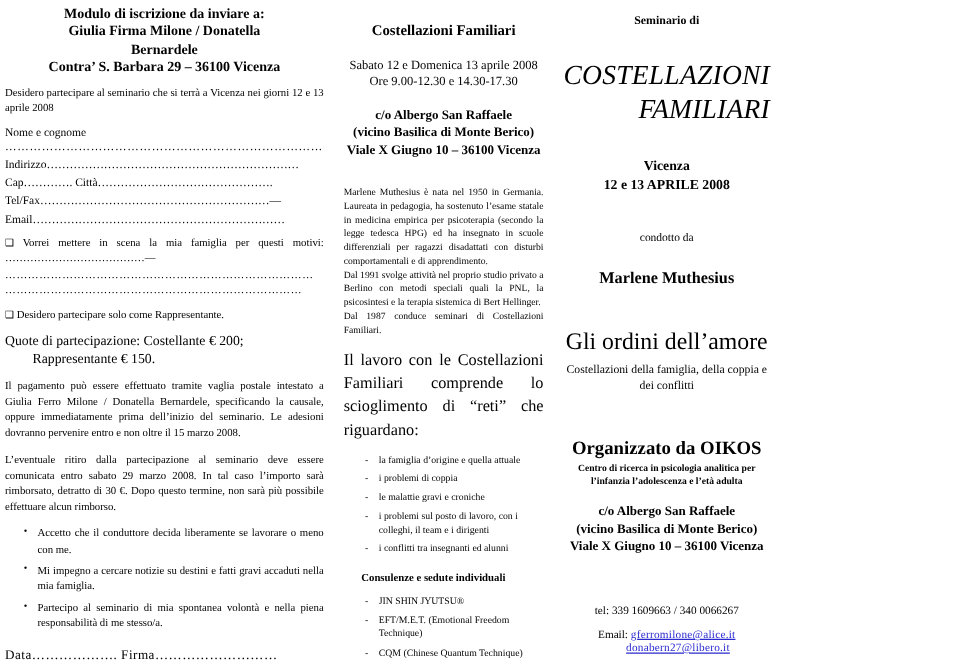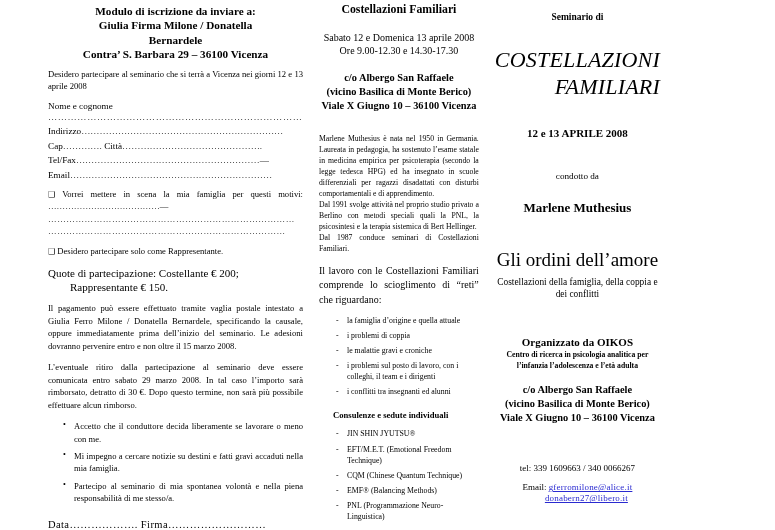--- a/index.html
+++ b/index.html
@@ -13,28 +13,27 @@
     overflow: hidden;
     font-family: "Liberation Serif", "DejaVu Serif", serif;
     color: #000000;
   }
   .page {
     width: 622px;
     height: 530px;
     display: flex;
     position: relative;
     box-sizing: border-box;
-    margin-left: 44px;
   }
   .col {
     box-sizing: border-box;
     position: relative;
   }
   .col-left   { width: 265px; padding: 4px 6px 0 4px; }
-  .col-mid    { width: 255px; padding: 2px 8px 0 10px; }
+  .col-mid    { width: 255px; padding: 17px 8px 0 10px; }
   .col-right  { width: 255px; padding: 6px 6px 0 8px; }
 
   
   .form-head {
     font-weight: bold;
     font-size: 11.2px;
     line-height: 1.28;
     text-align: center;
     margin: 0 0 8px 0;
   }
@@ -130,21 +129,21 @@
     margin: 14px 0 0 0;
   }
   .mid-bio {
     font-size: 7.7px;
     line-height: 1.42;
     text-align: justify;
     margin: 22px 0 0 0;
   }
   .mid-bio p { margin: 0; }
   .mid-lead {
-    font-size: 10px;
+    font-size: 13px;
     line-height: 1.45;
     text-align: justify;
     margin: 9px 0 0 0;
   }
   ul.dash {
     margin: 8px 0 0 0;
     padding-left: 28px;
     list-style: none;
   }
   ul.dash li {
@@ -215,21 +214,21 @@
     margin: 33px 0 0 0;
   }
   .r-ordini-sub {
     font-size: 9.4px;
     line-height: 1.35;
     text-align: center;
     margin: 5px 0 0 0;
   }
   .r-org {
     font-weight: bold;
-    font-size: 11px;
+    font-size: 15px;
     text-align: center;
     margin: 35px 0 0 0;
   }
   .r-org-sub {
     font-weight: bold;
     font-size: 7.7px;
     line-height: 1.38;
     text-align: center;
     margin: 2px 0 0 0;
   }
@@ -362,20 +361,21 @@
   <div class="col col-right">
 
     <div class="r-seminario">Seminario di</div>
 
     <div class="r-bigtitle">
       <div>COSTELLAZIONI</div>
       <div>FAMILIARI</div>
     </div>
 
     <div class="r-city">
+      <div>Vicenza</div>
       <div>12 e 13 APRILE 2008</div>
     </div>
 
     <div class="r-condotto">condotto da</div>
     <div class="r-teacher">Marlene Muthesius</div>
 
     <div class="r-ordini">Gli ordini dell’amore</div>
     <div class="r-ordini-sub">
       <div>Costellazioni della famiglia, della coppia e</div>
       <div>dei conflitti</div>

